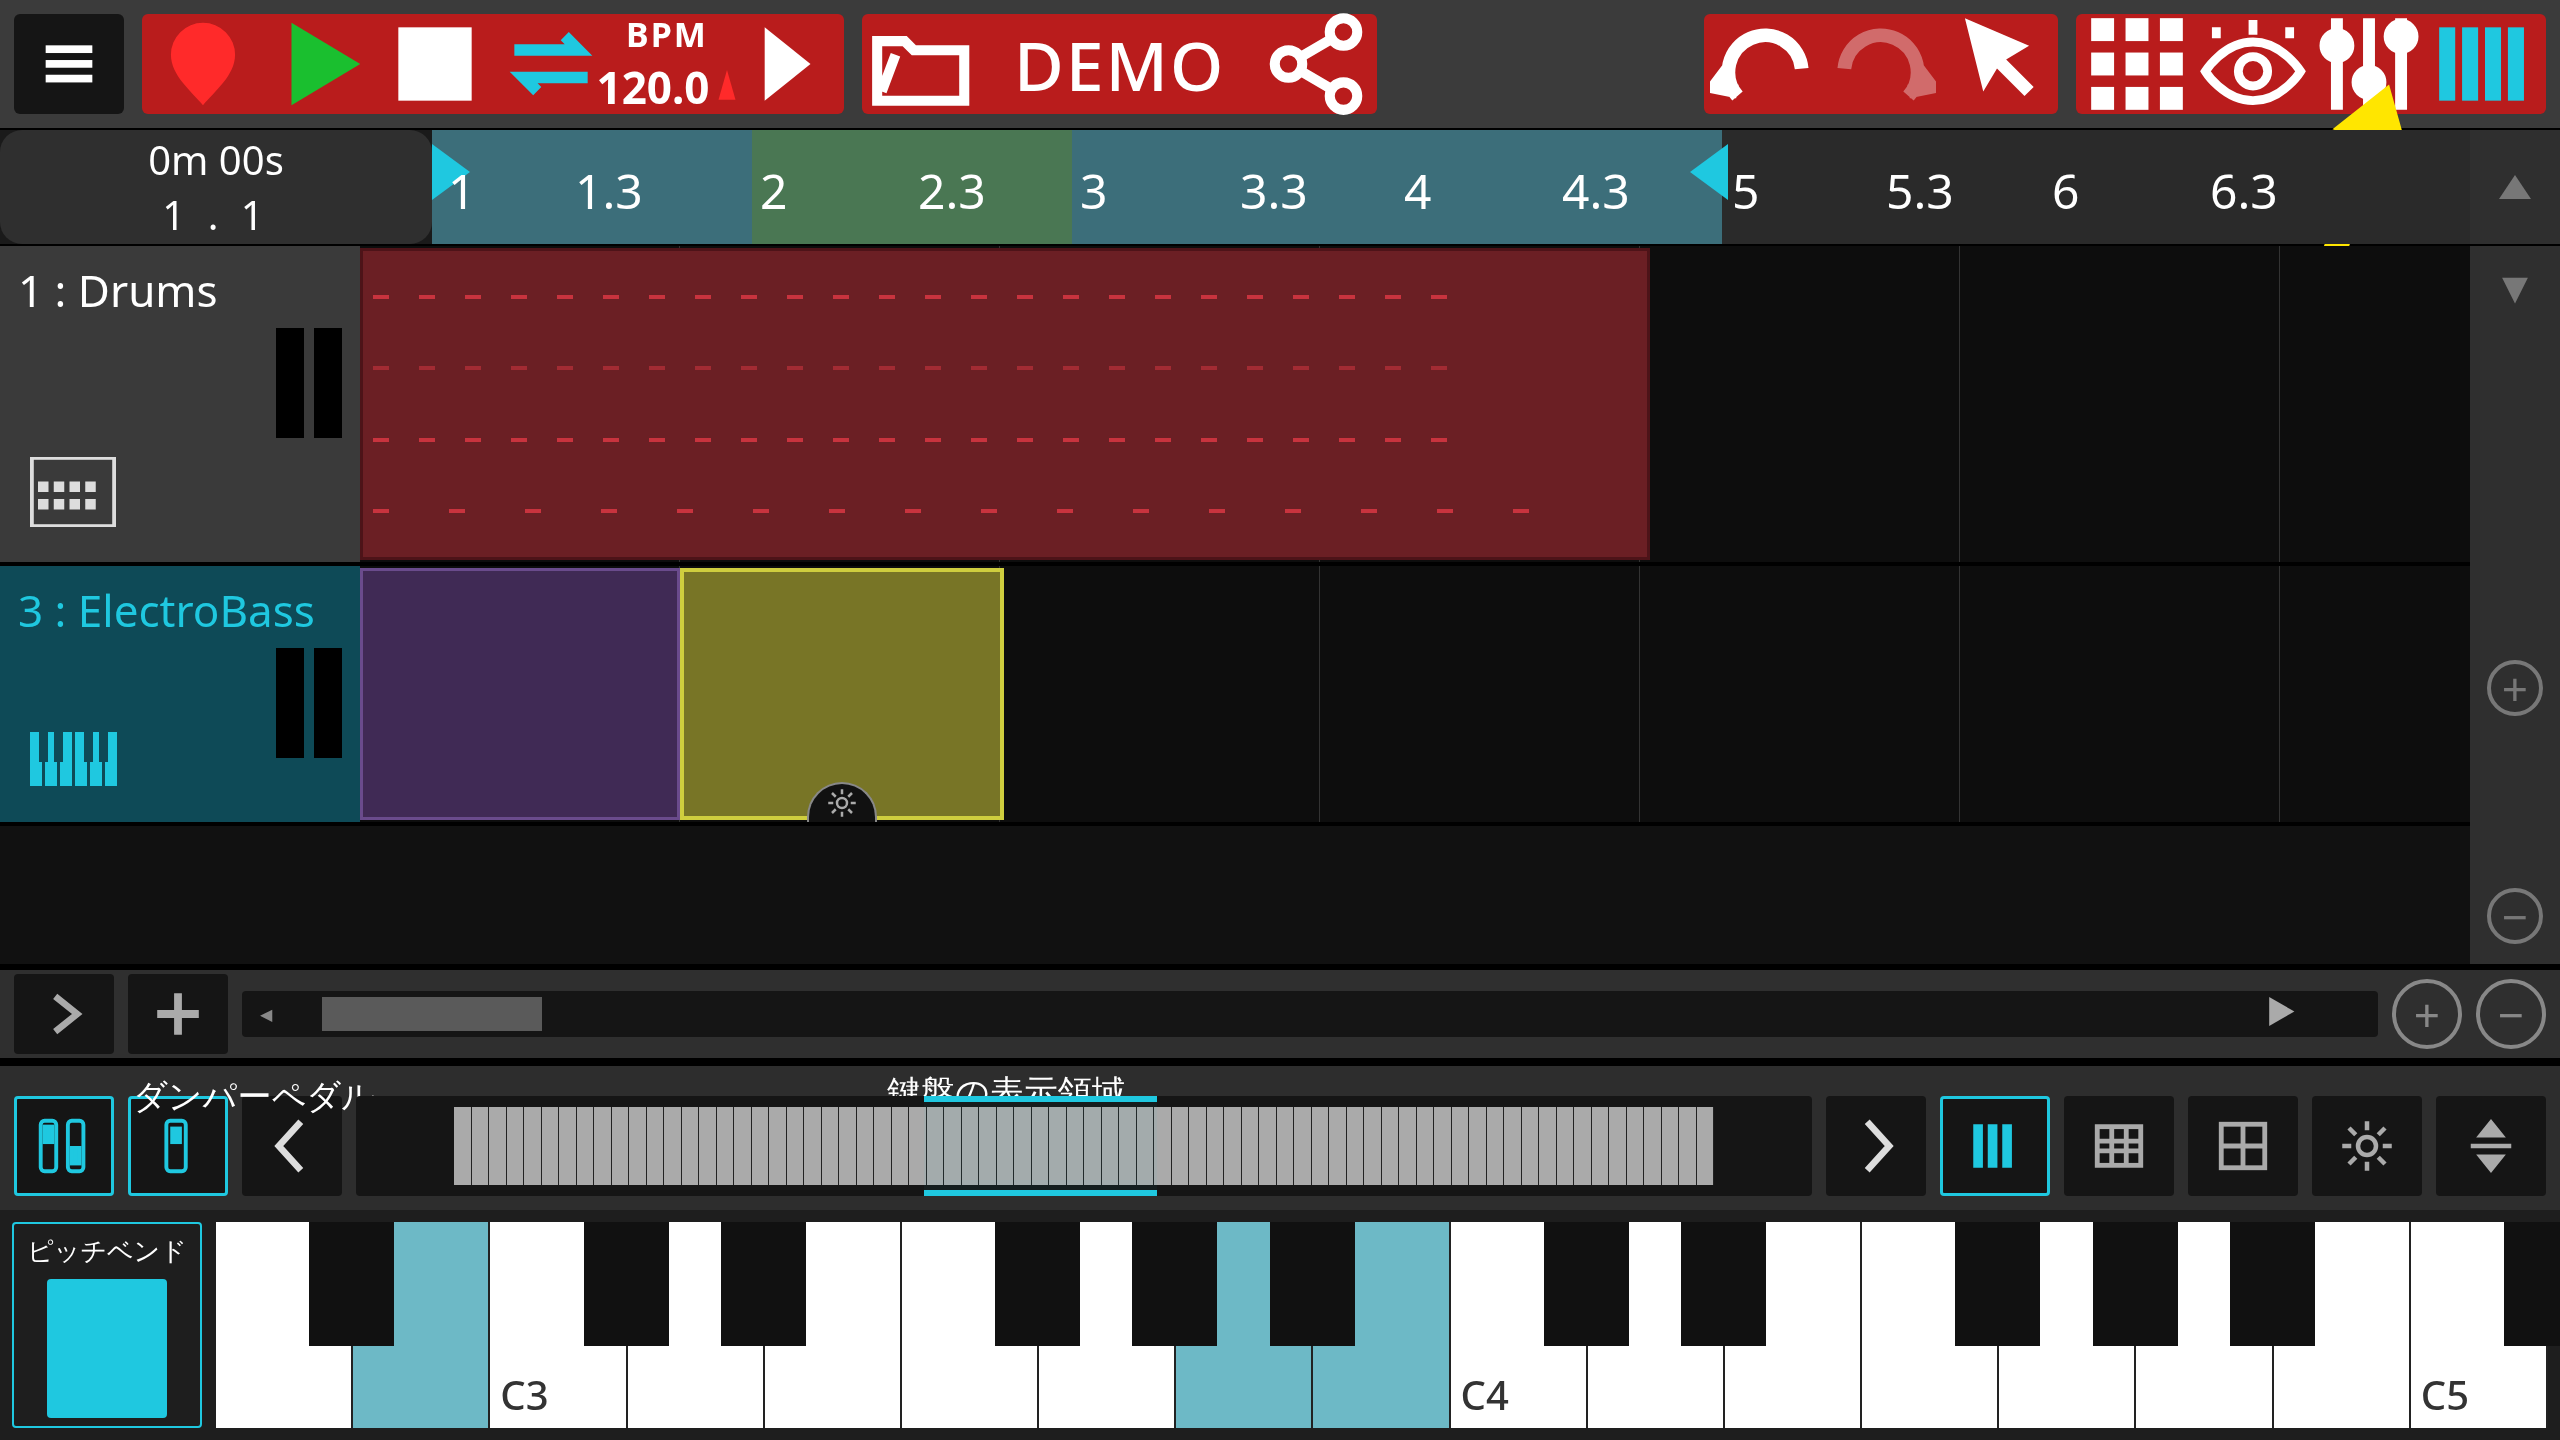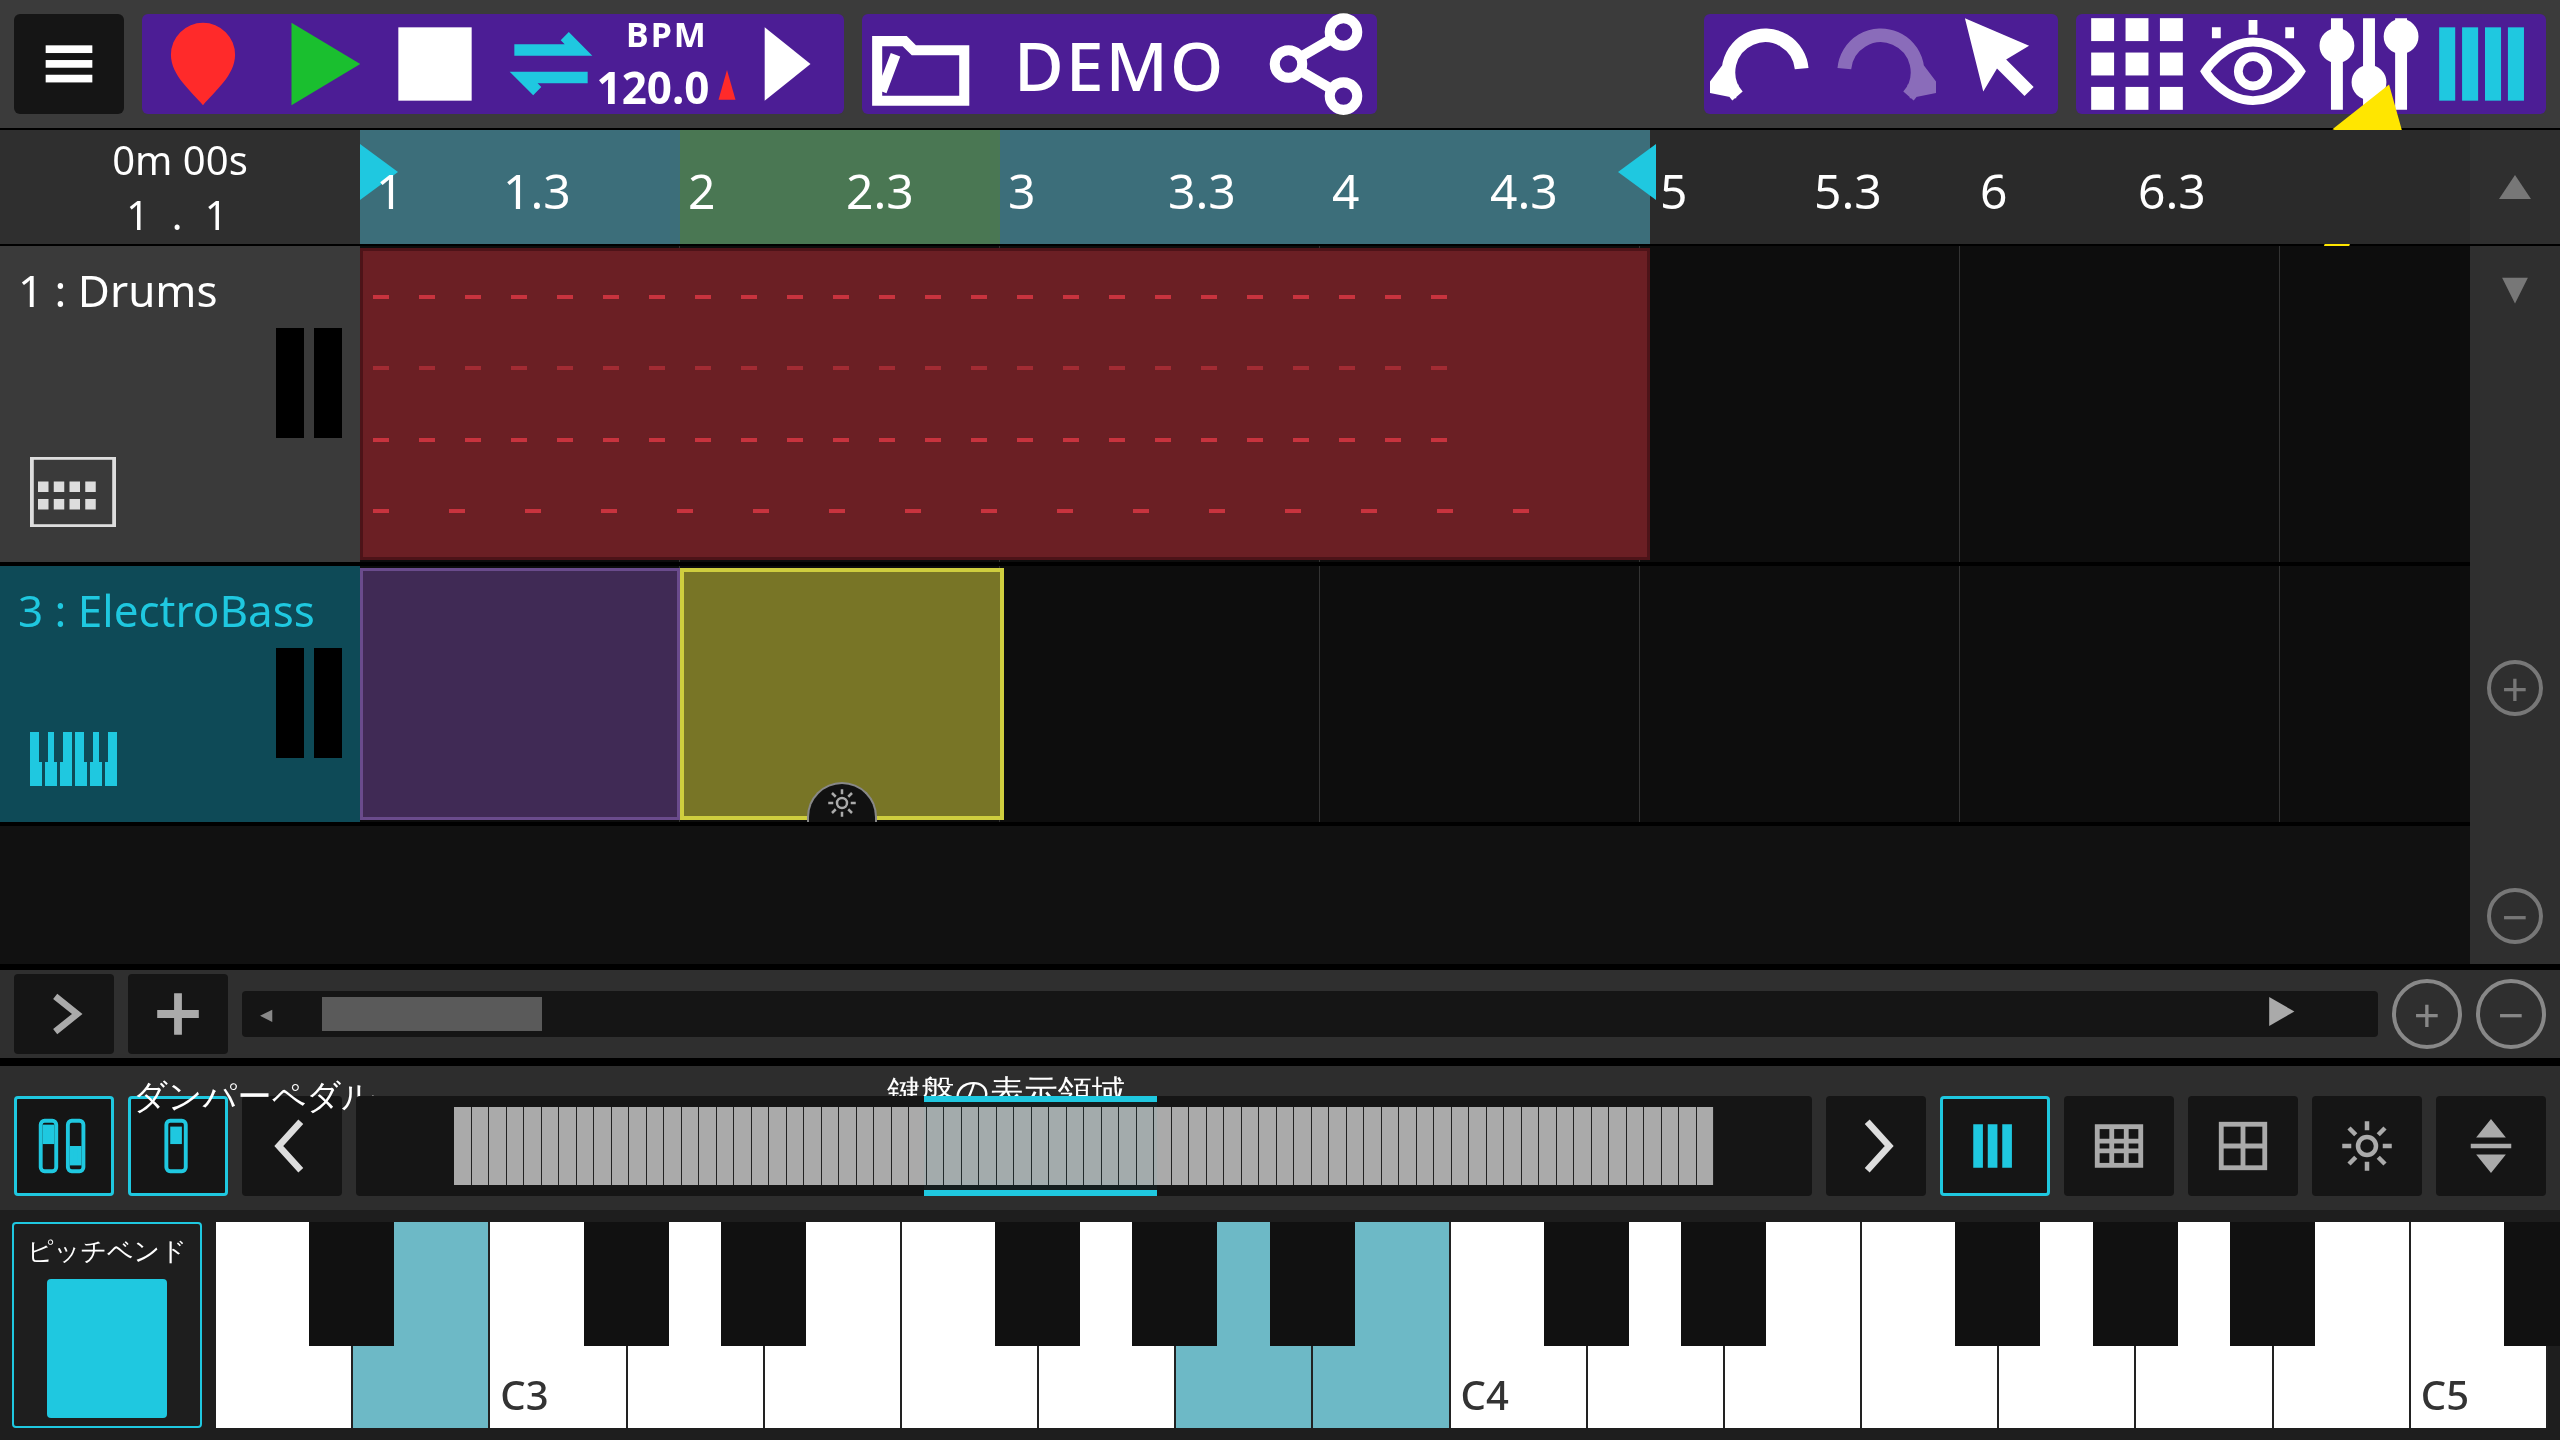--- a/index.html
+++ b/index.html
@@ -2,34 +2,34 @@
 <html><head>
 <meta charset="utf-8">
 <style>
   * { margin:0; padding:0; box-sizing:border-box; user-select:none; font-family: system-ui, -apple-system, sans-serif;}
   html,body { width:2560px; height:1440px; background:#111; overflow:hidden;}
   .root { width:2560px; height:1440px; transform:scale(1); transform-origin:top left; display:flex; flex-direction:column; background:#111;}
   
   .topbar { height:130px; background:#3b3b3b; display:flex; align-items:center; padding:0 14px; gap:18px; border-bottom:2px solid #000;}
   .tbtn { height:100px; width:110px; background:#151515; display:flex; align-items:center; justify-content:center; border-radius:6px;}
   .tbtn svg { width:56px; height:56px;}
-  .tgroup { display:flex; background:#4c1d95; border-radius:6px; align-items:center; height:100px; padding:0 6px; gap:6px;}
+  .tgroup { display:flex; background:#b91c1c; border-radius:6px; align-items:center; height:100px; padding:0 6px; gap:6px;}
   .tgroup .cell { width:110px; height:88px; display:flex; align-items:center; justify-content:center;}
   .bpm { display:flex; flex-direction:column; align-items:center; justify-content:center; color:#fff;}
   .bpm .lab { font-size:34px; font-weight:700; letter-spacing:2px;}
   .bpm .row2 { display:flex; align-items:center; gap:6px;}
   .bpm .val { font-size:44px; font-weight:700;}
   .ptitle { color:#fff; font-size:68px; font-weight:500; letter-spacing:2px; padding:0 30px;}
   .spacer { flex:1;}
   
   .arrow-anno { position:absolute; top:80px; left:2300px; pointer-events:none;}
   .anno-text { position:absolute; top:268px; left:1960px; color:#fff; font-size:26px; font-weight:600; text-align:center; width:440px; line-height:1.2;}
   
   .ruler-row { height:116px; display:flex; background:#1a1a1a; border-bottom:2px solid #000;}
-  .ruler-left { width:360px; display:flex; flex-direction:column; align-items:center; justify-content:center; color:#fff; background:#2f2f2f;}
+  .ruler-left { width:432px; display:flex; flex-direction:column; align-items:center; justify-content:center; color:#fff; background:#2f2f2f;border-radius:22px;}
   .ruler-left .t1 { font-size:40px;}
   .ruler-left .t2 { font-size:40px; letter-spacing:6px;}
   .ruler { flex:1; position:relative; overflow:hidden;}
   .ruler .bg { position:absolute; inset:0; display:flex;}
   .ruler .seg { height:100%; }
   .ruler .ticklab { position:absolute; top:28px; color:#fff; font-size:48px; font-weight:400;}
   .ruler-right { width:90px; background:#2f2f2f; display:flex; align-items:center; justify-content:center;}
   
   .tracks { flex:1; display:flex; min-height:0;}
   .track-col { display:flex; flex-direction:column; flex:1; min-height:0;}

